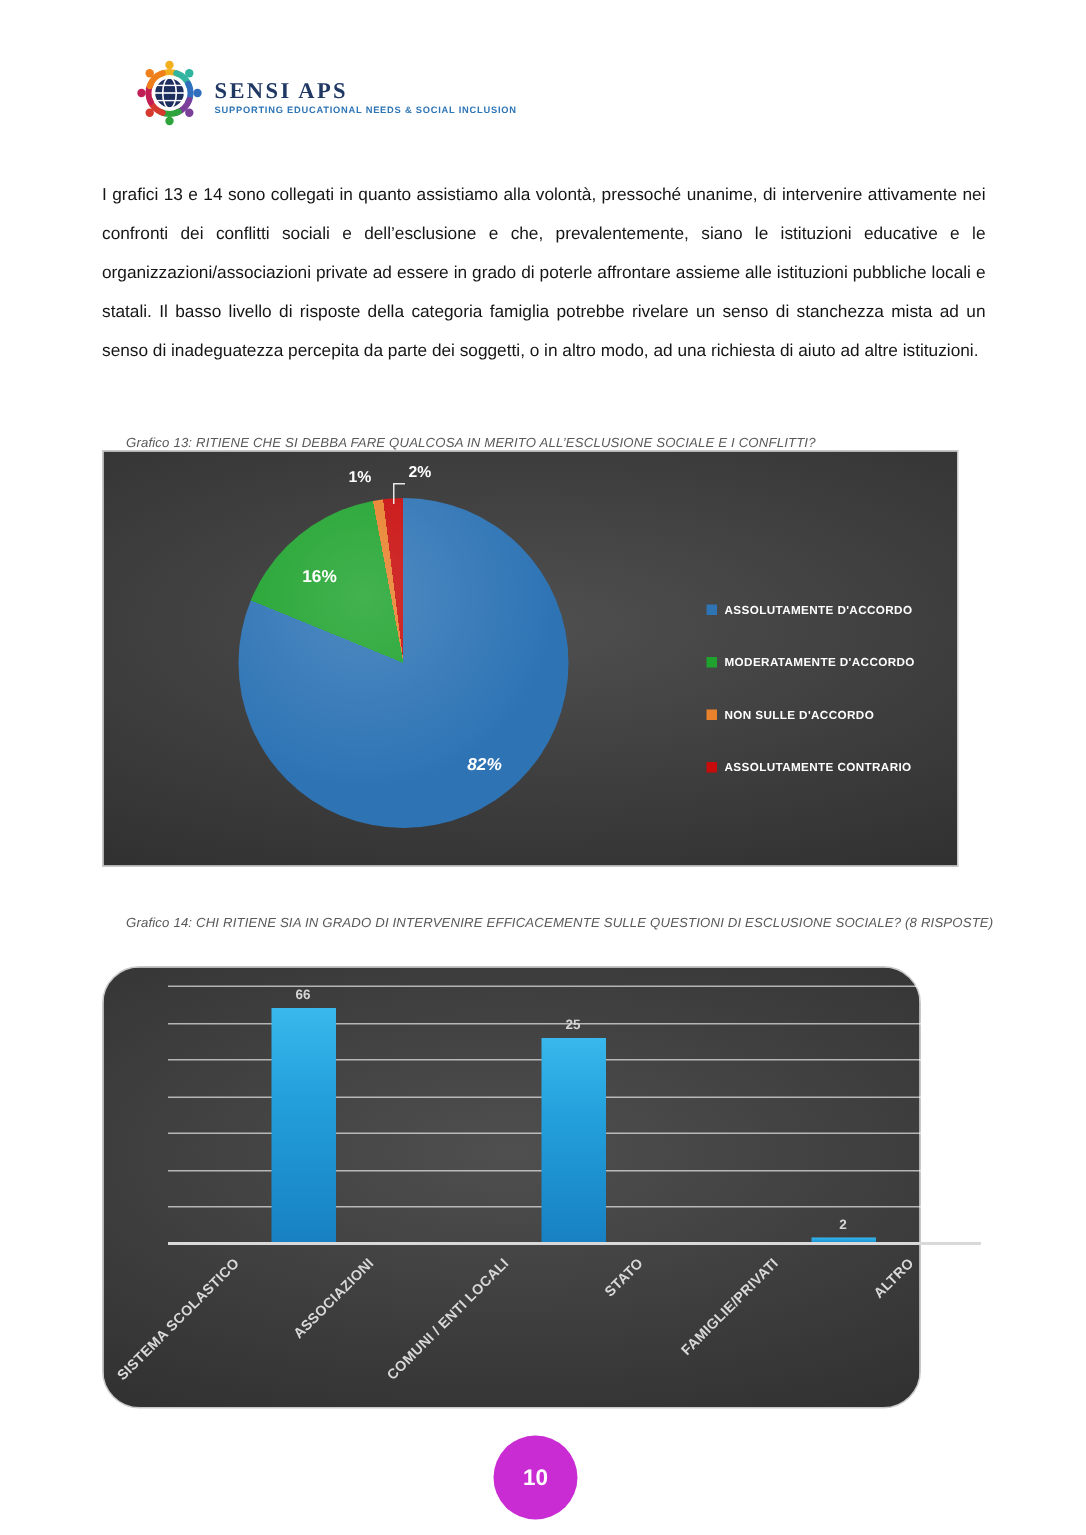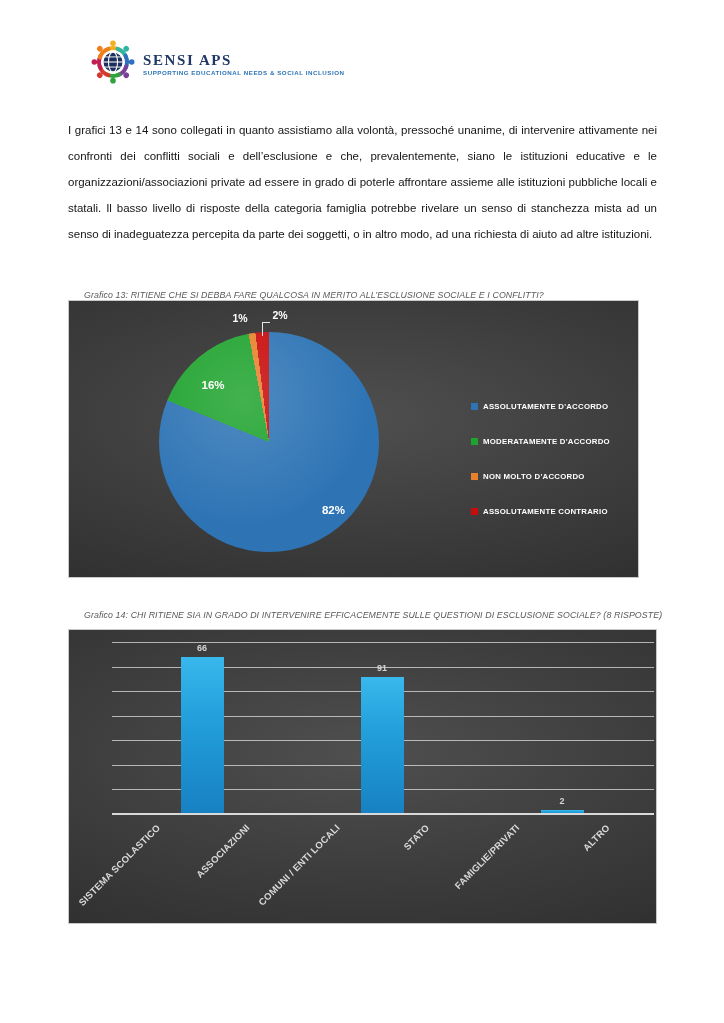--- a/index.html
+++ b/index.html
@@ -22,27 +22,27 @@
     font-size:8.8px;font-style:italic;color:#595959;letter-spacing:.1px;
   }
   .caption-13{top:274px;}
   .caption-14{top:594px;}
   
   .chart-box{
     position:absolute;left:68px;border:1px solid #c9c9c9;box-sizing:border-box;
     background:radial-gradient(ellipse 120% 95% at 50% 42%, #4f4f4f 0%, #3c3c3c 45%, #262626 100%);
   }
   .pie-box{top:300px;width:571px;height:278px;}
-  .bar-box{top:629px;width:589px;height:295px;}
+  .bar-box{top:644px;width:546px;height:295px;border-radius:25px;}
   
   .pie{position:absolute;left:90px;top:31px;width:220px;height:220px;border-radius:50%;}
   .pie::after{content:"";position:absolute;inset:0;border-radius:50%;
     background:radial-gradient(circle at 38% 30%, rgba(255,255,255,.16), rgba(255,255,255,0) 62%);}
   .pie-label{position:absolute;color:#fff;font-weight:bold;z-index:3;}
-  .pl0{left:232px;top:203px;width:44px;text-align:right;font-size:11.5px;}
+  .pl0{left:232px;top:203px;width:44px;text-align:center;font-size:11.5px;font-style:italic;}
   .pl1{left:122px;top:62px;width:44px;text-align:center;font-size:11.5px;margin-top:16px;}
   .pl2{left:156px;top:11px;width:30px;text-align:center;font-size:10.5px;}
   .pl3{left:196px;top:8px;width:30px;text-align:center;font-size:10.5px;}
   .leader{position:absolute;left:193px;top:21px;width:7px;height:13px;
     border-left:1.4px solid #e8e8e8;border-top:1.4px solid #e8e8e8;z-index:2;}
   .pie-legend{position:absolute;left:402px;top:101px;display:flex;flex-direction:column;gap:26px;}
   .legend-row{display:flex;align-items:center;gap:5px;}
   .legend-marker{width:7px;height:7px;flex:0 0 7px;}
   .legend-text{font-size:7.8px;font-weight:bold;color:#ffffff;letter-spacing:.25px;white-space:nowrap;}
   
@@ -130,21 +130,21 @@
         <div class="legend-row">
           <span class="legend-marker" style="background: rgb(46, 116, 181);"></span>
           <span class="legend-text">ASSOLUTAMENTE D'ACCORDO</span>
         </div>
         <div class="legend-row">
           <span class="legend-marker" style="background: rgb(31, 163, 46);"></span>
           <span class="legend-text">MODERATAMENTE D'ACCORDO</span>
         </div>
         <div class="legend-row">
           <span class="legend-marker" style="background: rgb(232, 129, 44);"></span>
-          <span class="legend-text">NON MOLTO D'ACCORDO</span>
+          <span class="legend-text">NON SULLE D'ACCORDO</span>
         </div>
         <div class="legend-row">
           <span class="legend-marker" style="background: rgb(200, 11, 11);"></span>
           <span class="legend-text">ASSOLUTAMENTE CONTRARIO</span>
         </div>
       </div>
   <span class="pie-label pl0">82%</span>
       <span class="pie-label pl1">16%</span>
       <span class="pie-label pl2">1%</span>
       <span class="pie-label pl3">2%</span>
@@ -160,21 +160,21 @@
         <div class="gridline" style="bottom: 57.1429%;"></div>
         <div class="gridline" style="bottom: 71.4286%;"></div>
         <div class="gridline" style="bottom: 85.7143%;"></div>
         <div class="gridline" style="bottom: 100%;"></div>
         <div class="bar-slots">
           <div class="bar-slot">
             <div class="bar-value">66</div>
             <div class="bar" style="height: 94.2857%;"></div>
           </div>
           <div class="bar-slot">
-            <div class="bar-value">91</div>
+            <div class="bar-value">25</div>
             <div class="bar" style="height: 80%;"></div>
           </div>
           <div class="bar-slot">
             <div class="bar-value">2</div>
             <div class="bar" style="height: 2.85714%;"></div>
           </div>
         </div>
       <div class="axis-line"></div>
     </div>
     <div class="cat-labels">
@@ -192,14 +192,17 @@
         </div>
         <div class="cat-holder" style="left: 405px;">
           <span class="cat-label" style="transform: rotate(-45deg);">FAMIGLIE/PRIVATI</span>
         </div>
         <div class="cat-holder" style="left: 495px;">
           <span class="cat-label" style="transform: rotate(-45deg);">ALTRO</span>
         </div>
       </div>
   </div>
 
+  <div class="page-circle">
+    <span>10</span>
+  </div>
 
 </div>
 
 </body></html>

